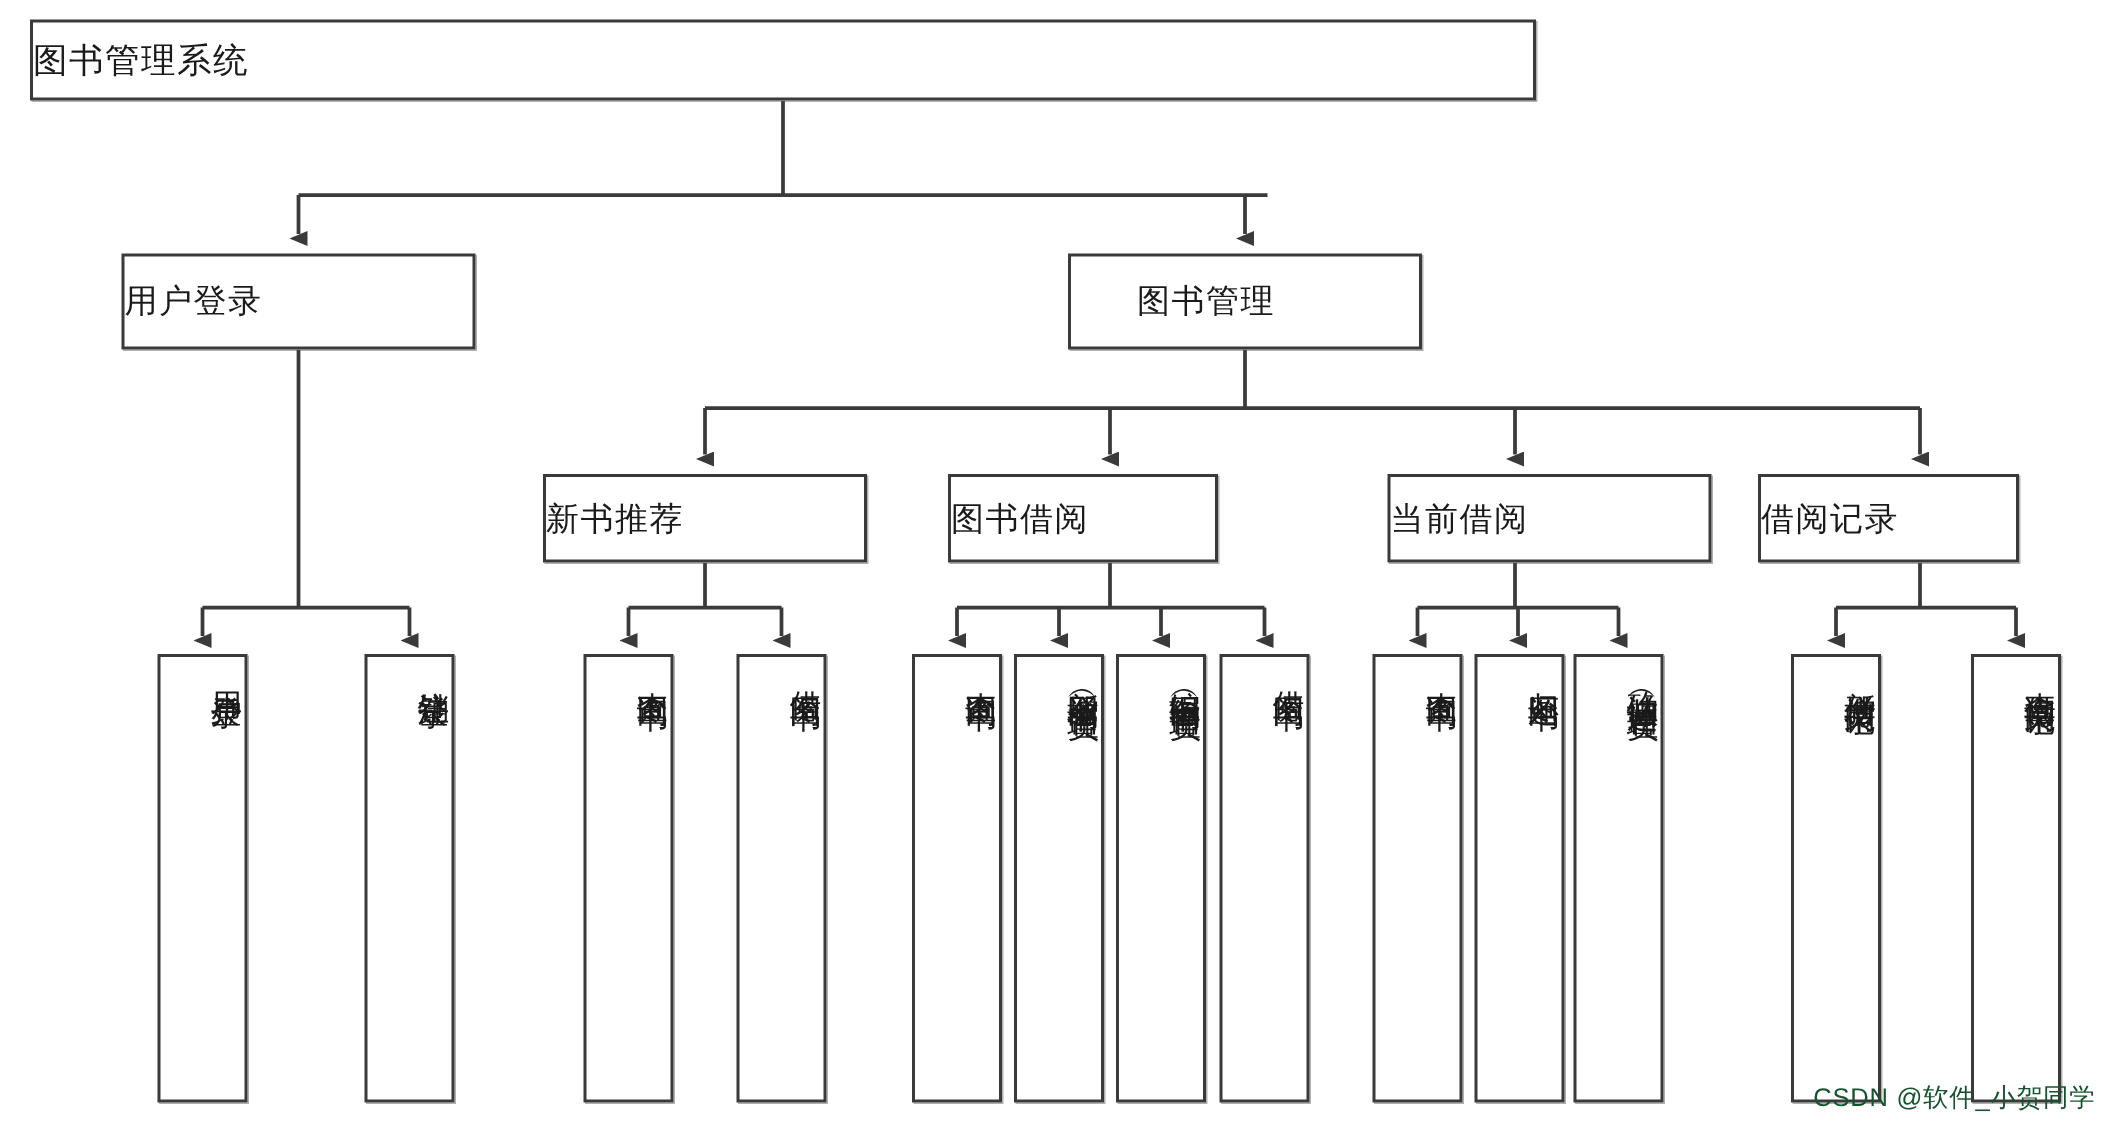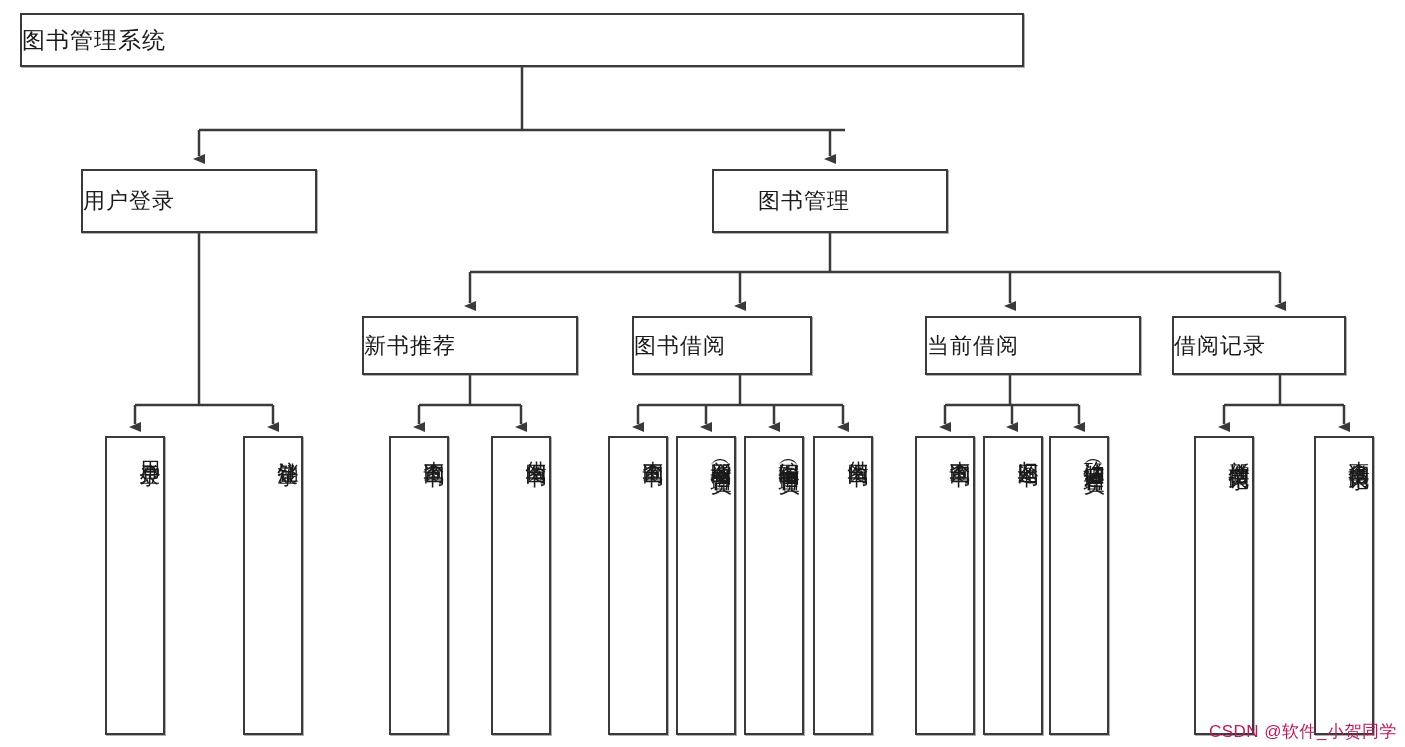--- a/index.html
+++ b/index.html
@@ -60,21 +60,21 @@
   .node-v .vtext {
     writing-mode: vertical-rl;
     text-orientation: upright;
     display: block;
   }
   #watermark {
     position: absolute;
     right: 8px;
     bottom: 4px;
     font-size: 17px;
-    color: #be185d;
+    color: #14532d;
     letter-spacing: 0.5px;
     white-space: nowrap;
     font-family: "Liberation Sans", "DejaVu Sans", sans-serif;
   }
 </style>
 </head>
 <body>
 
 <div id="canvas">
 

